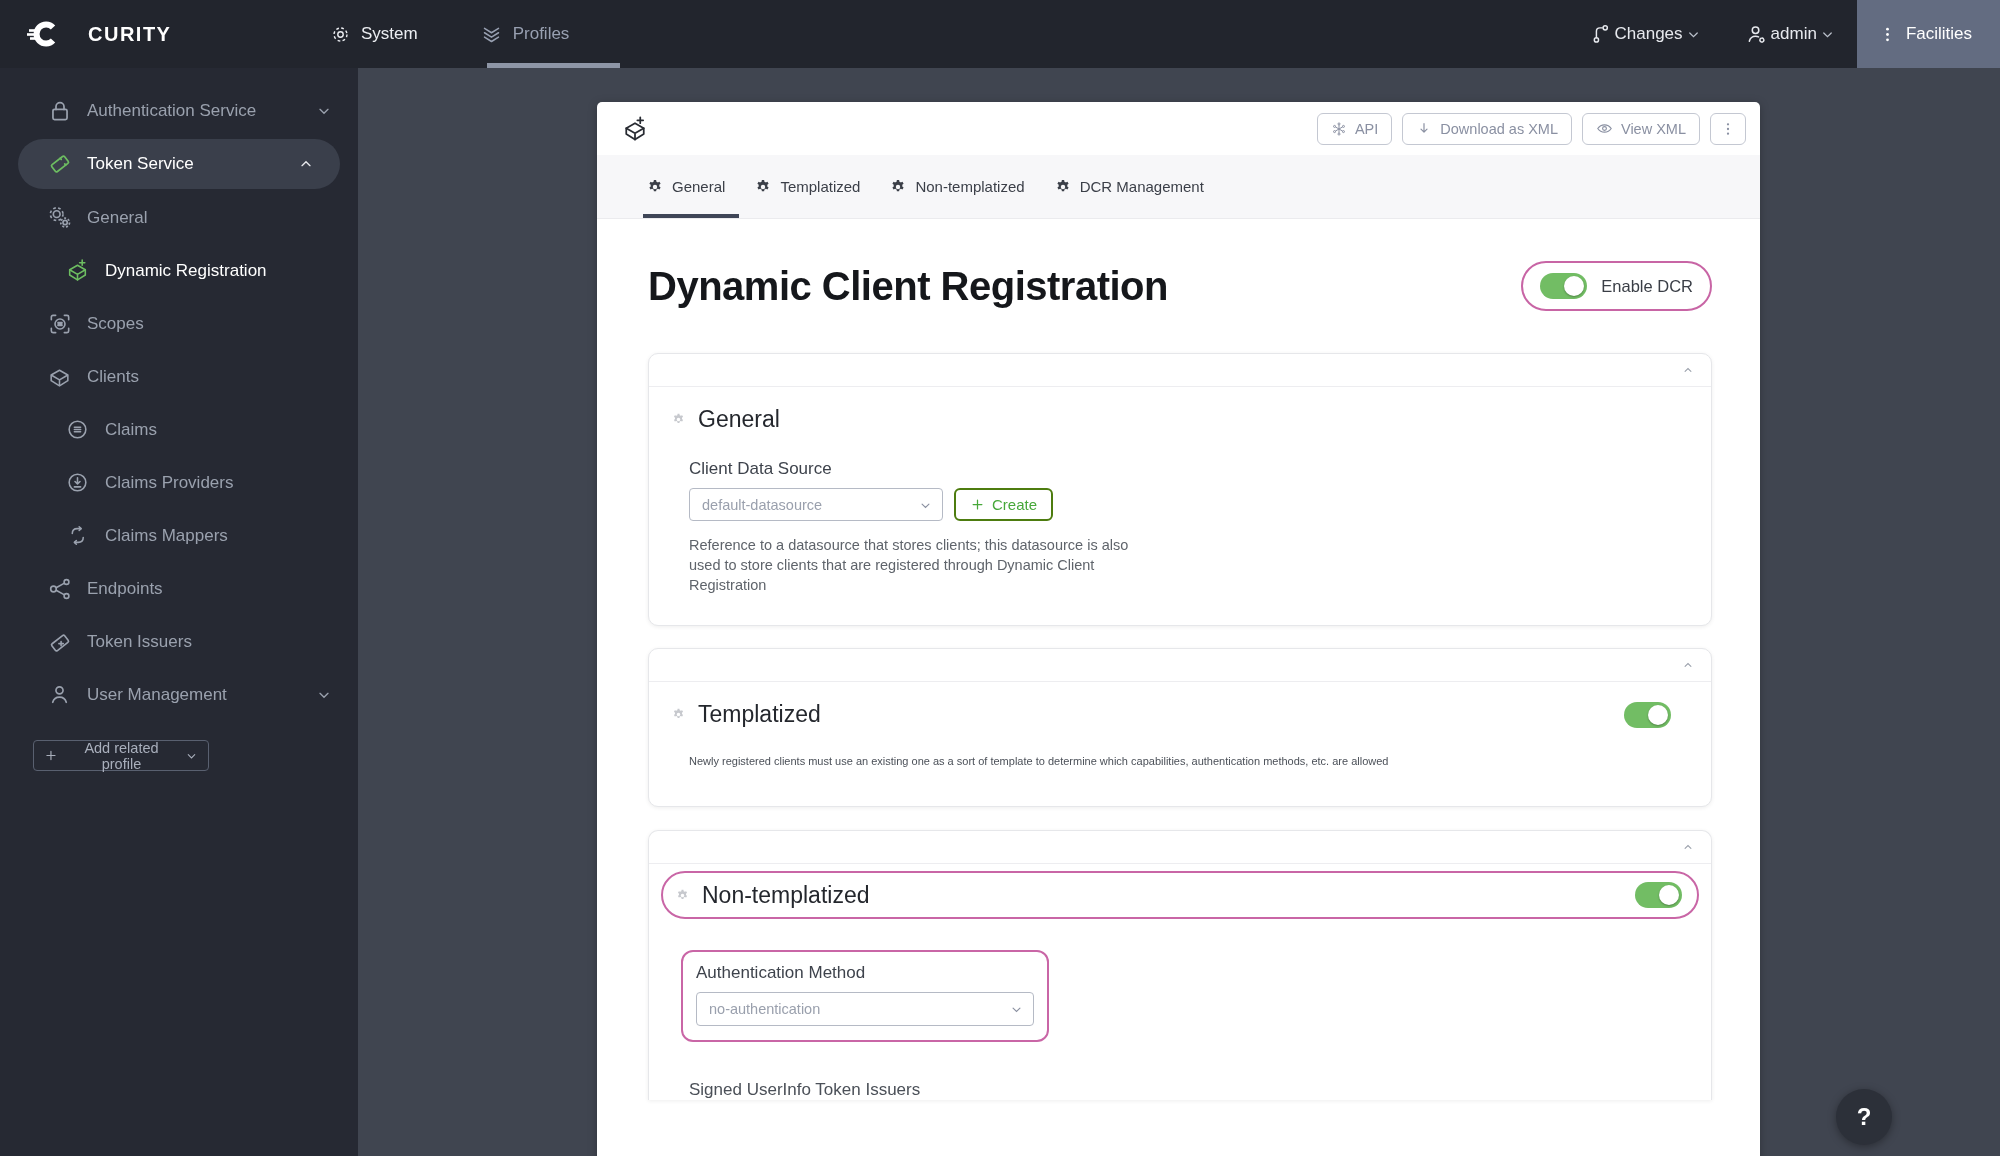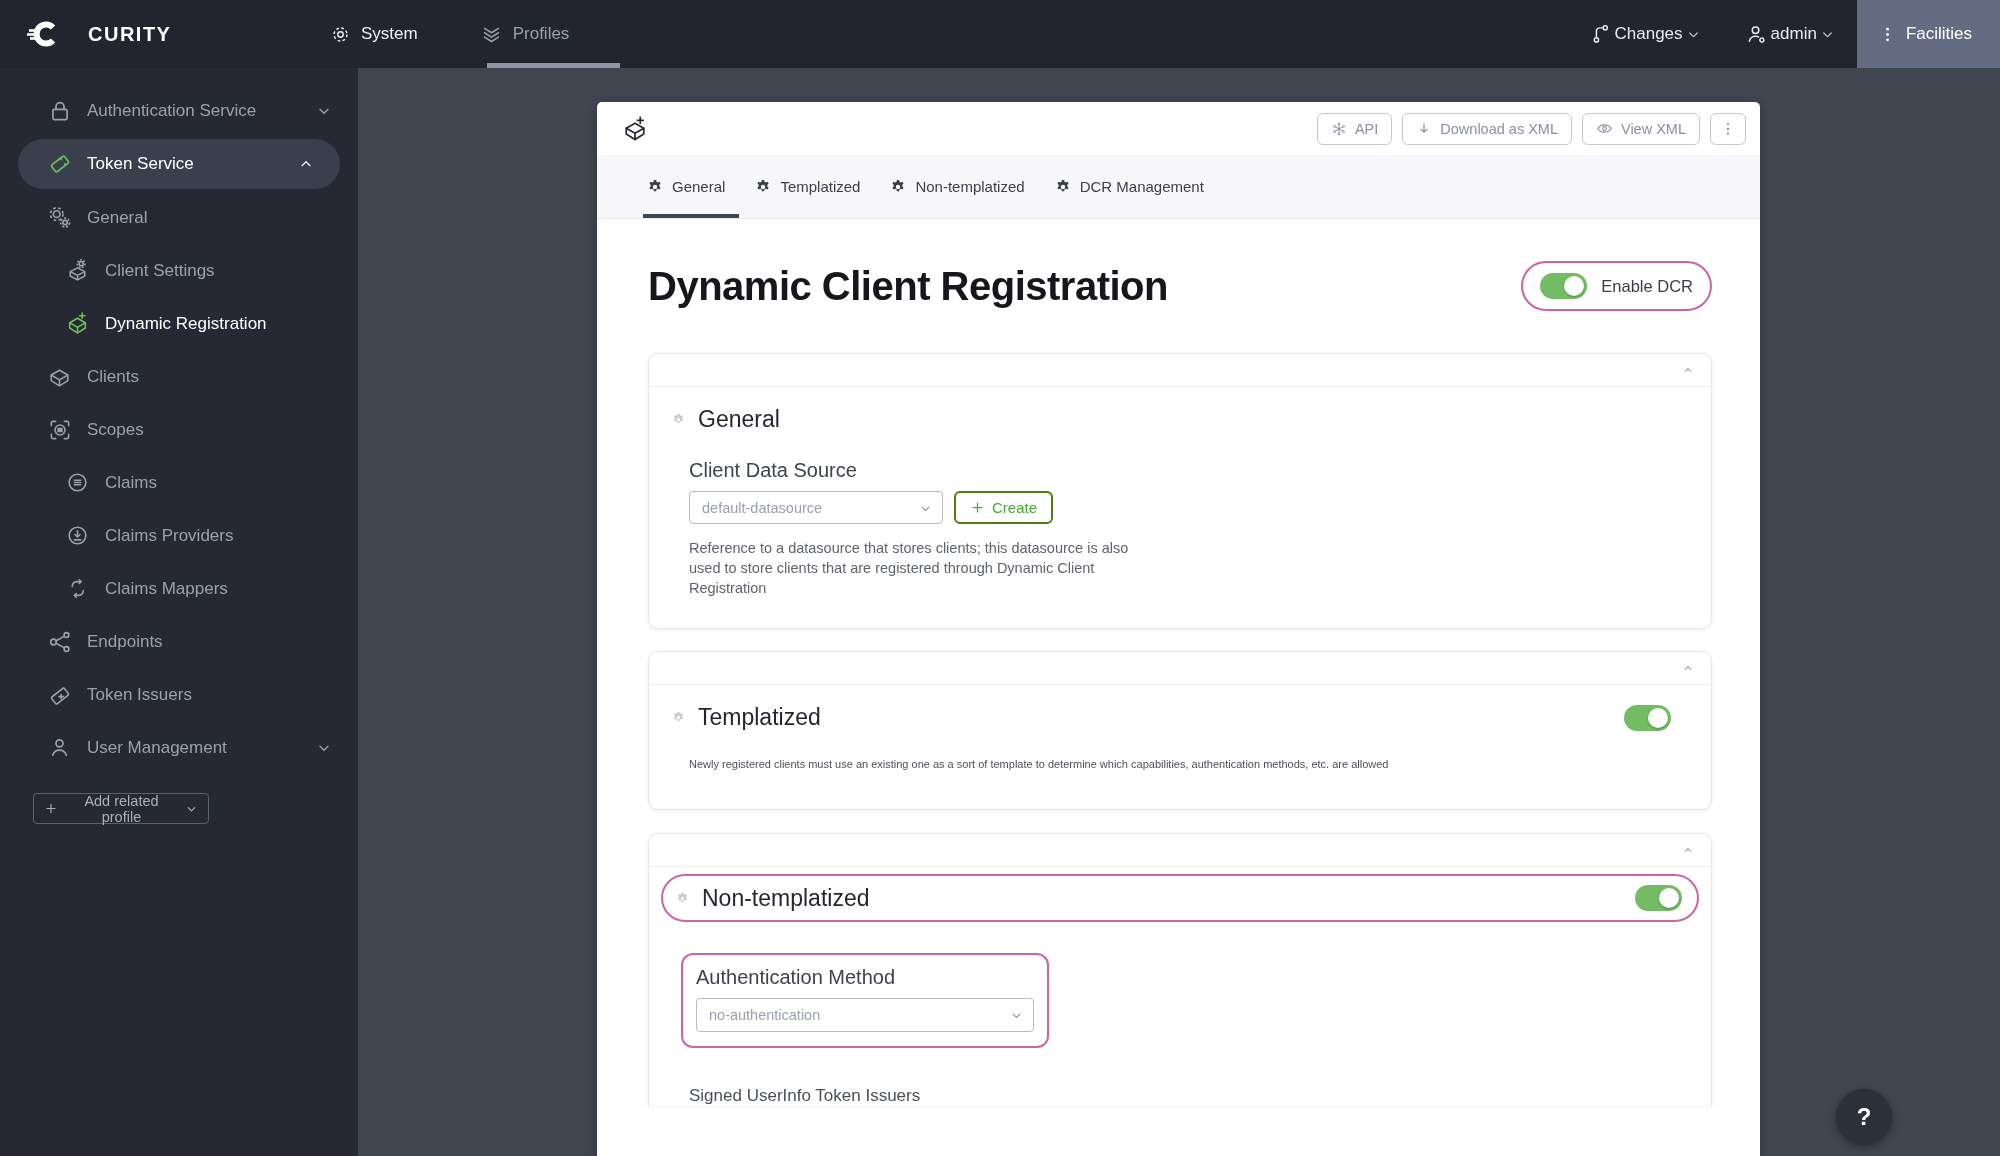--- a/index.html
+++ b/index.html
@@ -64,21 +64,21 @@
 
   .section{margin-top:42px;border:1px solid #e6e7ea;border-radius:10px;box-shadow:0 1px 4px rgba(0,0,0,.07);
     background:#fff;}
   .section-top{height:33px;position:relative;border-bottom:1px solid #ededf0;}
   .collapse{position:absolute;right:16px;top:9px;cursor:pointer;display:flex;}
   .section-pad{padding:0 40px 30px 40px;}
   .sec-heading{display:flex;align-items:center;gap:13px;margin-top:19px;}
   .sec-heading .txt{font-size:23px;color:#24272d;font-weight:500;}
   .sec-heading .toggle{margin-left:auto;}
 
-  .field-label{font-size:20px;color:#3e434c;margin-top:26px;}
+  .field-label{font-size:17px;color:#3e434c;margin-top:26px;}
   .select-row{display:flex;align-items:center;gap:11px;margin-top:9px;}
   .select{position:relative;width:254px;height:33px;border:1px solid #b5bac5;border-radius:4px;background:#fff;
     display:flex;align-items:center;padding:0 30px 0 12px;cursor:pointer;}
   .select .val{font-size:14.5px;color:#9aa0ad;overflow:hidden;white-space:nowrap;}
   .select .dd{position:absolute;right:9px;top:9px;display:flex;}
   .create-btn{display:flex;align-items:center;gap:7px;height:33px;padding:0 14px;border:2px solid #4d7c0f;
     border-radius:6px;background:#fff;color:#47a83a;font-size:15px;cursor:pointer;font-family:inherit;}
   .help-text{margin-top:14px;font-size:14.5px;color:#5f646b;line-height:20px;max-width:445px;}
 
   .sec-desc{margin-top:18px;font-size:11px;color:#4b5058;line-height:30px;max-width:950px;}
@@ -203,62 +203,51 @@
       <svg width="27" height="27" viewBox="0 0 24 24" fill="none" stroke="#9aa1ae" stroke-width="1.5">
         <circle cx="9.5" cy="9" r="3"></circle>
           <circle cx="9.5" cy="9" r="5.6" stroke-dasharray="2.4 2.1"></circle>
         <circle cx="17" cy="16.5" r="1.9"></circle>
           <circle cx="17" cy="16.5" r="3.9" stroke-dasharray="1.8 1.6"></circle>
       </svg>
       </span>
     <span class="lbl">General</span>
   </div>
 
-  <div class="side-item lvl1">
-    <span class="icn">
-      <svg width="25" height="25" viewBox="0 0 24 24" fill="none" stroke="#9aa1ae" stroke-width="1.5" stroke-linejoin="round">
-        <path d="M12 9.5l7 3.6v4.2L12 21l-7-3.7v-4.2z"></path>
-          <path d="M5 13.1l7 3.6 7-3.6M12 16.7V21"></path>
-        <circle cx="15.5" cy="5.5" r="2"></circle>
-          <circle cx="15.5" cy="5.5" r="3.7" stroke-dasharray="1.7 1.5"></circle>
-      </svg>
-      </span>
-    <span class="lbl">Client Settings</span>
-  </div>
 
   <div class="side-item lvl1 current">
     <span class="icn">
       <svg width="25" height="25" viewBox="0 0 24 24" fill="none" stroke="#6dbd61" stroke-width="1.5" stroke-linecap="round" stroke-linejoin="round">
         <path d="M12 7l7.5 4.3v5L12 21l-7.5-4.7v-5z"></path>
           <path d="M4.5 11.3l7.5 4.4 7.5-4.4M12 15.7V21"></path>
         <path d="M16.5 2v5M14 4.5h5"></path>
       </svg>
       </span>
     <span class="lbl">Dynamic Registration</span>
   </div>
 
   <div class="side-item">
     <span class="icn">
-      <svg width="25" height="25" viewBox="0 0 24 24" fill="none" stroke="#9aa1ae" stroke-width="1.5" stroke-linejoin="round">
-        <path d="M12 6l8 4.6v5.4L12 21l-8-5V10.6z"></path>
-          <path d="M4 10.6l8 4.7 8-4.7M12 15.3V21"></path>
-      </svg>
-      </span>
-    <span class="lbl">Clients</span>
-  </div>
-
-  <div class="side-item">
-    <span class="icn">
       <svg width="26" height="26" viewBox="0 0 24 24" fill="none" stroke="#9aa1ae" stroke-width="1.5" stroke-linecap="round">
         <path d="M4 8V5.5A1.5 1.5 0 0 1 5.5 4H8M16 4h2.5A1.5 1.5 0 0 1 20 5.5V8M20 16v2.5a1.5 1.5 0 0 1-1.5 1.5H16M8 20H5.5A1.5 1.5 0 0 1 4 18.5V16"></path>
         <circle cx="12" cy="12" r="4.6"></circle>
           <path d="M10 10.6h4M10 12h4M10 13.4h4" stroke-width="1.2"></path>
       </svg>
       </span>
     <span class="lbl">Scopes</span>
+  </div>
+
+  <div class="side-item">
+    <span class="icn">
+      <svg width="25" height="25" viewBox="0 0 24 24" fill="none" stroke="#9aa1ae" stroke-width="1.5" stroke-linejoin="round">
+        <path d="M12 6l8 4.6v5.4L12 21l-8-5V10.6z"></path>
+          <path d="M4 10.6l8 4.7 8-4.7M12 15.3V21"></path>
+      </svg>
+      </span>
+    <span class="lbl">Clients</span>
   </div>
 
   <div class="side-item lvl1">
     <span class="icn">
       <svg width="25" height="25" viewBox="0 0 24 24" fill="none" stroke="#9aa1ae" stroke-width="1.5" stroke-linecap="round">
         <circle cx="12" cy="12" r="8"></circle>
           <path d="M9 9.8h6M9 12h6M9 14.2h6"></path>
       </svg>
       </span>
     <span class="lbl">Claims</span>

